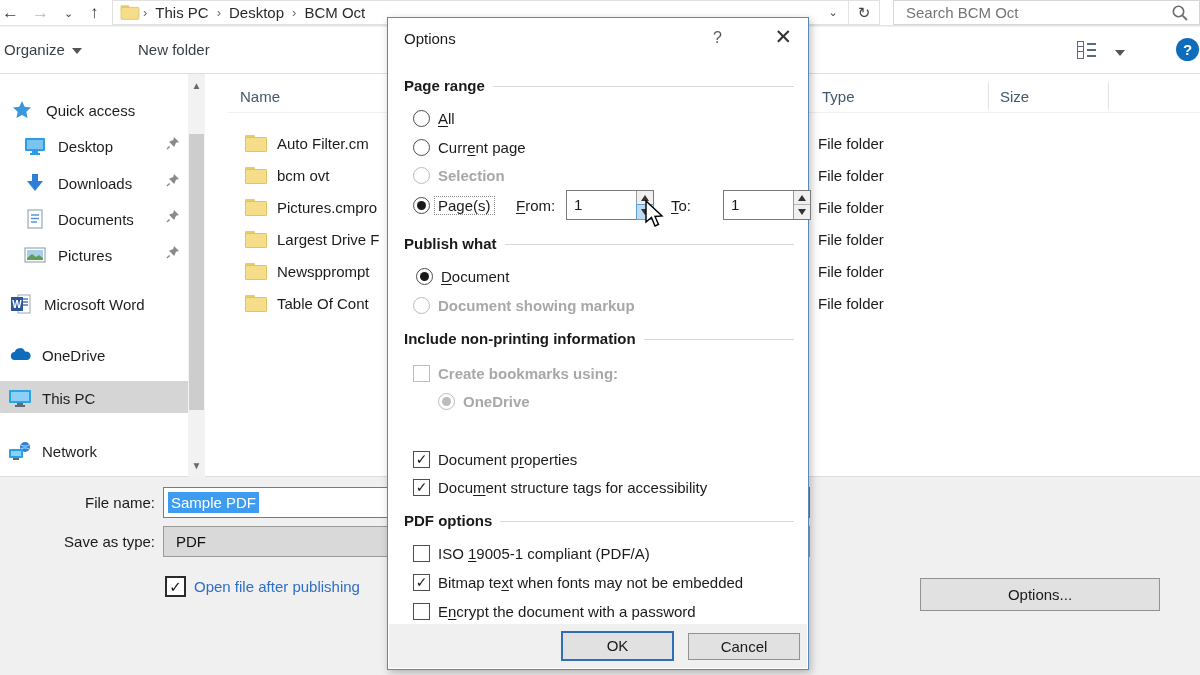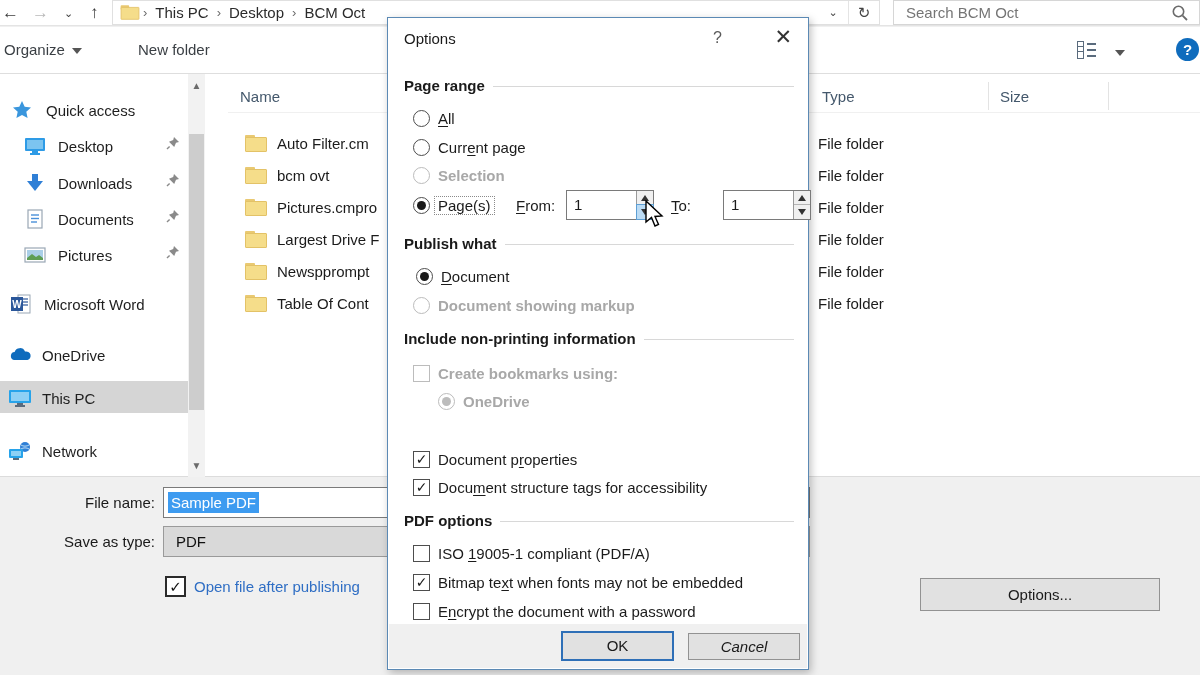--- a/index.html
+++ b/index.html
@@ -83,21 +83,21 @@
   .spin .val { position:absolute; left:7px; top:5px; }
   .spin .btns { position:absolute; right:0; top:0; width:17px; height:28px; border-left:1px solid #9a9a9a; }
   .spin .sb { position:absolute; left:0; width:16px; height:14px; background:#f0f0f0; }
   .spin .sb.up { top:0; border-bottom:1px solid #b5b5b5; }
   .spin .sb.dn { top:14px; }
   .spin .sb.hot { background:#bcdcf5; outline:1px solid #5e9fd4; }
   .tri-u { position:absolute; left:4px; top:4px; width:0; height:0; border-left:4px solid transparent; border-right:4px solid transparent; border-bottom:6px solid #333; }
   .tri-d { position:absolute; left:4px; top:4px; width:0; height:0; border-left:4px solid transparent; border-right:4px solid transparent; border-top:6px solid #333; }
   .dlg-footer { position:absolute; left:1px; right:1px; bottom:1px; height:44px; background:#f0f0f0; }
   .okbtn { position:absolute; left:172px; top:7px; width:113px; height:30px; line-height:26px; border:2px solid #2e6fb7; }
-  .cancelbtn { position:absolute; left:299px; top:9px; width:112px; height:27px; line-height:25px;font-style:italic; }
+  .cancelbtn { position:absolute; left:299px; top:9px; width:112px; height:27px; line-height:25px; }
 
   .cursor { position:absolute; left:644px; top:200px; z-index:50; }
 </style>
 </head>
 <body>
 
 <div class="screen">
 
   <div class="toolbar">
     <span class="navico" style="left:2px">←</span>

